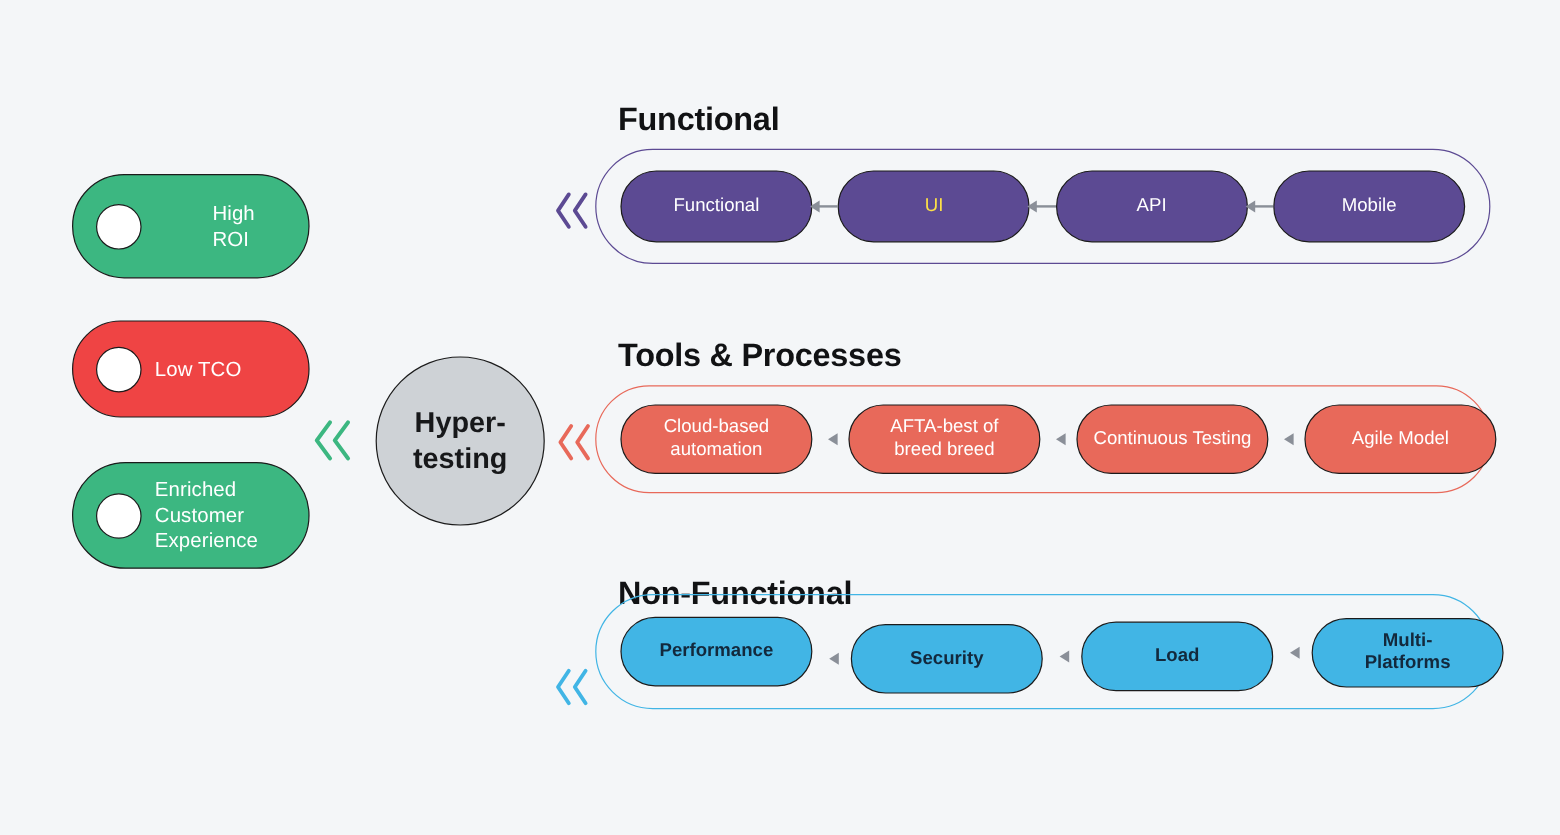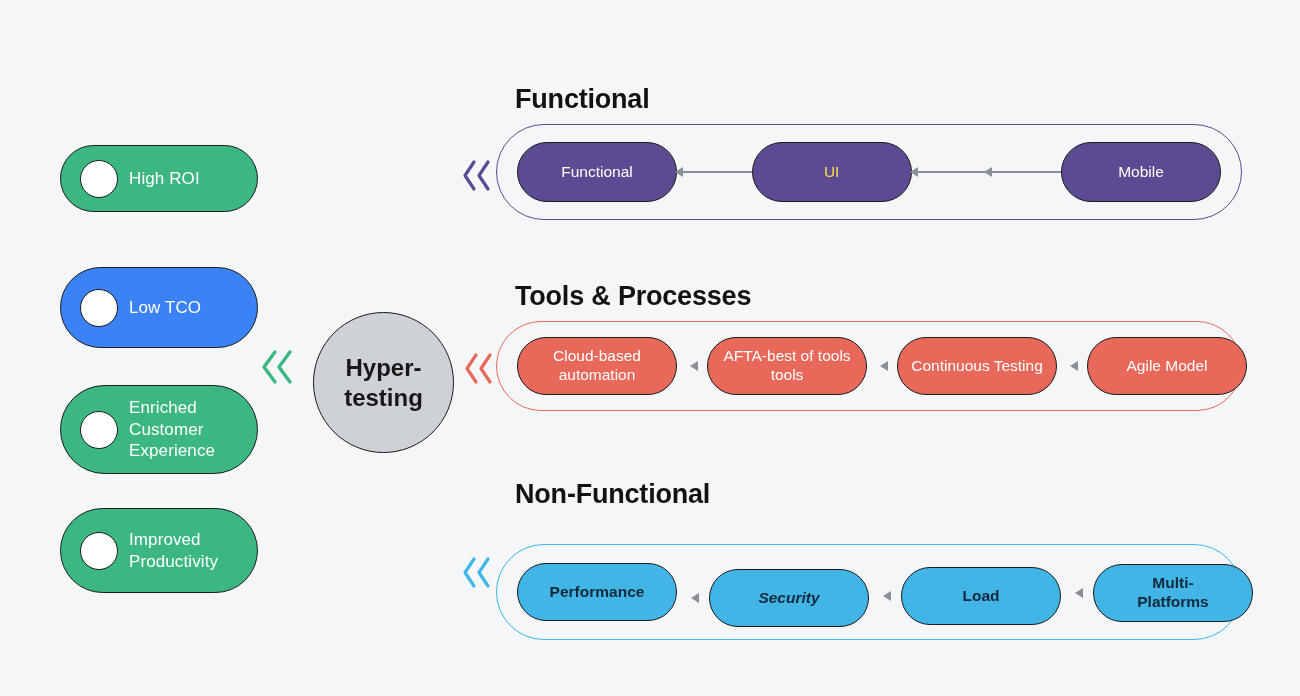--- a/index.html
+++ b/index.html
@@ -40,21 +40,21 @@
     line-height: 1.28;
     padding-left: 11px;
     padding-right: 10px;
     letter-spacing: 0.1px;
   }
 
   
   .hub {
     position: absolute;
     left: 313px;
-    top: 312px;
+    top: 297px;
     width: 141px;
     height: 141px;
     border-radius: 50%;
     border: 1.6px solid #1b1b1b;
     display: flex;
     align-items: center;
     justify-content: center;
     text-align: center;
   }
   .hub .hlabel {
@@ -99,21 +99,21 @@
   }
   .pill .plabel {
     font-size: 15.5px;
     font-weight: 500;
     line-height: 1.22;
     padding: 0 12px;
   }
   .track-nf .plabel { font-weight: 600; }
   .pill-h60 { height: 60px; }
   .pill-h58 { height: 58px; }
-  .nf-off1 { transform: translateY(6px); font-style: italic; }
+  .nf-off1 { transform: translateY(6px); }
   .nf-off2 { transform: translateY(4px); text-align: right; }
   .nf-off3 { transform: translateY(1px); }
 
   
   .conn { flex: 1 1 auto; position: relative; height: 12px; }
   .conn .line {
     position: absolute;
     left: 1px; right: 0;
     top: 5.2px;
     height: 1.6px;
@@ -127,35 +127,31 @@
     border-top: 5px solid transparent;
     border-bottom: 5px solid transparent;
     border-right: 8px solid #8a8f98;
   }
 </style>
 </head>
 <body>
 
 <div class="canvas" style="background: rgb(244, 246, 248);">
 
-  <div class="benefit" style="top: 145px; height: 67px; background: rgb(60, 183, 129);">
+  <div class="benefit" style="top: 145px; height: 87px; background: rgb(60, 183, 129); gap: 48px;">
     <span class="dot"></span>
     <span class="blabel">High ROI</span>
   </div>
-  <div class="benefit" style="top: 267px; height: 81px; background: #3b82f6;">
+  <div class="benefit" style="top: 267px; height: 81px; background: #ef4444;">
     <span class="dot"></span>
     <span class="blabel">Low TCO</span>
   </div>
   <div class="benefit" style="top: 385px; height: 89px; background: rgb(60, 183, 129);">
     <span class="dot"></span>
     <span class="blabel" style="max-width:118px">Enriched Customer Experience</span>
-  </div>
-  <div class="benefit" style="top: 508px; height: 85px; background: rgb(60, 183, 129);">
-    <span class="dot"></span>
-    <span class="blabel" style="max-width:118px">Improved Productivity</span>
   </div>
 
   <div class="chev" style="left: 261px; top: 349px; color: rgb(60, 183, 129);">
     <svg width="32" height="36" viewBox="0 0 32 36" fill="none" stroke="currentColor" stroke-width="3.4" stroke-linecap="round" stroke-linejoin="round">
       <polyline points="14,3 3,18 14,33"></polyline>
       <polyline points="29,3 18,18 29,33"></polyline>
     </svg>
   </div>
 
   <div class="hub" style="background: rgb(206, 210, 214);">
@@ -177,20 +173,23 @@
         <span class="line"></span>
         <span class="head"></span>
       </div>
     <div class="pill pill-h60" style="background: rgb(92, 74, 147); color: #fde047;">
       <span class="plabel">UI</span>
     </div>
     <div class="conn">
         <span class="line"></span>
         <span class="head"></span>
       </div>
+    <div class="pill pill-h60" style="background: rgb(92, 74, 147); color: rgb(255, 255, 255);">
+      <span class="plabel">API</span>
+    </div>
     <div class="conn">
         <span class="line"></span>
         <span class="head"></span>
       </div>
     <div class="pill pill-h60" style="background: rgb(92, 74, 147); color: rgb(255, 255, 255);">
       <span class="plabel">Mobile</span>
     </div>
   </div>
 
   <h2 class="sec-title" style="top:281px">Tools &amp; Processes</h2>
@@ -202,21 +201,21 @@
   </div>
   <div class="track" style="top: 321px; height: 90px; border-color: rgb(232, 105, 90); gap: 15px;">
     <div class="pill pill-h58" style="background: rgb(232, 105, 90); color: rgb(255, 255, 255);">
       <span class="plabel">Cloud-based automation</span>
     </div>
     <div class="conn">
         <span class="line"></span>
         <span class="head"></span>
       </div>
     <div class="pill pill-h58" style="background: rgb(232, 105, 90); color: rgb(255, 255, 255);">
-      <span class="plabel">AFTA-best of tools tools</span>
+      <span class="plabel">AFTA-best of breed breed</span>
     </div>
     <div class="conn">
         <span class="line"></span>
         <span class="head"></span>
       </div>
     <div class="pill pill-h58" style="background: rgb(232, 105, 90); color: rgb(255, 255, 255);">
       <span class="plabel">Continuous Testing</span>
     </div>
     <div class="conn">
         <span class="line"></span>
@@ -227,21 +226,21 @@
     </div>
   </div>
 
   <h2 class="sec-title" style="top:479px">Non-Functional</h2>
   <div class="chev" style="left: 462px; top: 556px; color: rgb(65, 181, 229);">
     <svg width="29" height="33" viewBox="0 0 29 33" fill="none" stroke="currentColor" stroke-width="3.2" stroke-linecap="round" stroke-linejoin="round">
       <polyline points="12,3 3,16.5 12,30"></polyline>
       <polyline points="26,3 17,16.5 26,30"></polyline>
     </svg>
   </div>
-  <div class="track track-nf" style="top: 544px; height: 96px; border-color: rgb(65, 181, 229); gap: 16px;">
+  <div class="track track-nf" style="top: 495px; height: 96px; border-color: rgb(65, 181, 229); gap: 16px;">
     <div class="pill pill-h58" style="background: rgb(65, 181, 229); color: rgb(19, 41, 61);">
       <span class="plabel">Performance</span>
     </div>
     <div class="conn nf-off1">
         <span class="line"></span>
         <span class="head"></span>
       </div>
     <div class="pill pill-h58 nf-off1" style="background: rgb(65, 181, 229); color: rgb(19, 41, 61);">
       <span class="plabel">Security</span>
     </div>

